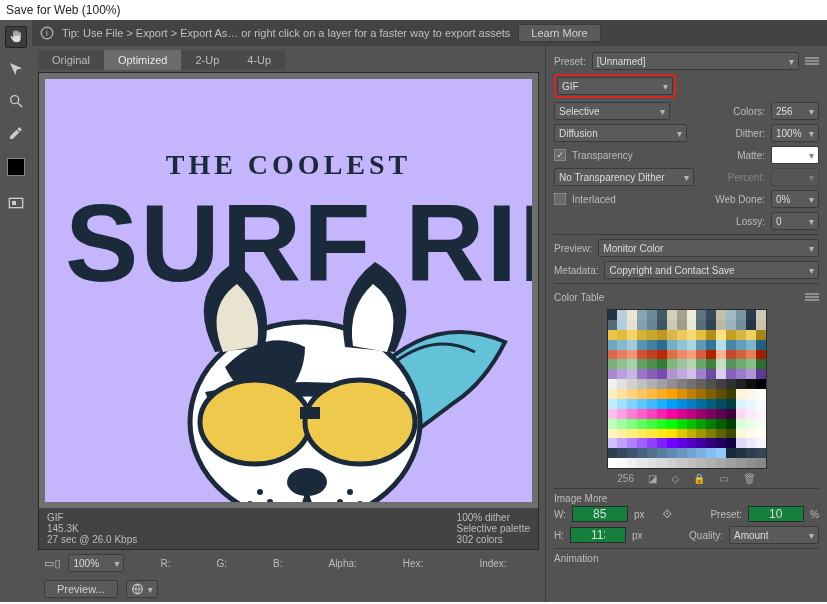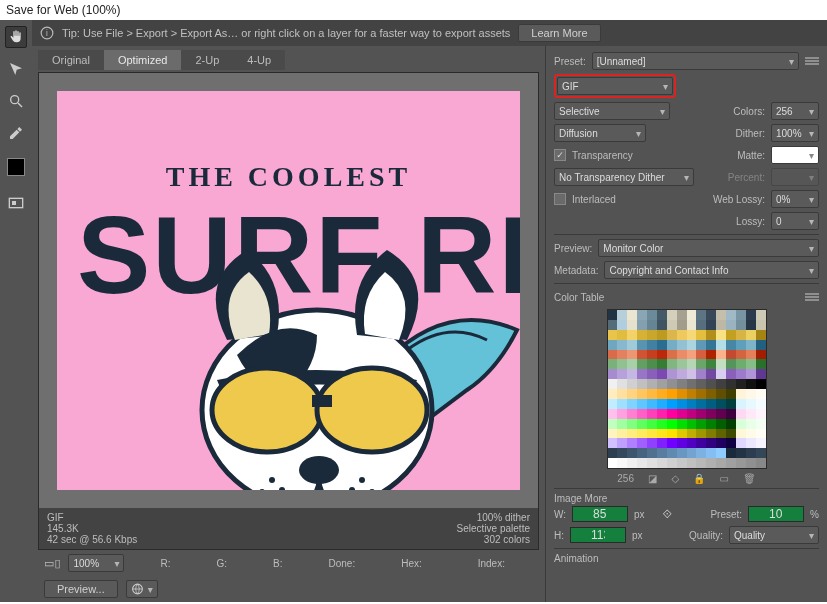--- a/index.html
+++ b/index.html
@@ -63,21 +63,21 @@
   .tabs { display:flex; gap:0; }
   .tab {
     padding:4px 14px; color:#bdbdbd; background:#4a4a4a; cursor:pointer;
   }
   .tab.active { background:#6b6b6b; color:#e8e8e8; }
   .canvaswrap {
     flex:1; background:#6f6f6f; border:1px solid #2a2a2a; margin-top:2px;
     display:flex; flex-direction:column; min-height:0;
   }
   .canvas {
-    flex:1; background:#f9a8d4; margin:18px; overflow:hidden; position:relative;
+    flex:1; background:#c4b5fd; margin:6px; overflow:hidden; position:relative;
   }
   .art {
     position:absolute; inset:0;
   }
   .artText1 { font-family:Georgia,serif; font-weight:bold; letter-spacing:4px; font-size:28px; color:#1a2a3a; position:absolute; top:70px; left:0; right:0; text-align:center;}
   .artText2 { font-family:Impact,"Arial Black",sans-serif; font-weight:900; font-size:110px; color:#1a2a3a; position:absolute; top:100px; left:20px; right:-50px; letter-spacing:2px; white-space:nowrap;}
   .infobar {
     background:#434343; padding:4px 8px; display:flex; justify-content:space-between;
     color:#bdbdbd; font-size:10px;
   }
@@ -213,44 +213,44 @@
                 <circle cx="255" cy="300" r="3" fill="#1a2a3a"></circle>
                   <circle cx="245" cy="310" r="3" fill="#1a2a3a"></circle>
                   <circle cx="265" cy="312" r="3" fill="#1a2a3a"></circle>
               </svg>
             </div>
           </div>
           <div class="infobar">
             <div>
               <div>GIF</div>
               <div>145.3K</div>
-              <div>42 sec @ 56.6 Kbps</div>
+              <div>27 sec @ 26.0 Kbps</div>
             </div>
-            <div style="text-align:right;">
+            <div style="text-align:left;">
               <div>100% dither</div>
               <div>Selective palette</div>
               <div>302 colors</div>
             </div>
           </div>
         </div>
 
         <div class="bottomprev">
           <span>▭▯</span>
           <span class="select" style="width:56px;">
               <span>100%</span>
               <span class="caret">▾</span>
             </span>
           <span style="width:20px;"></span>
           <span class="lbl">R:</span>
             <span style="width:30px;"></span>
           <span class="lbl">G:</span>
             <span style="width:30px;"></span>
           <span class="lbl">B:</span>
             <span style="width:30px;"></span>
-          <span class="lbl">Done:</span>
+          <span class="lbl">Alpha:</span>
             <span style="width:30px;"></span>
           <span class="lbl">Hex:</span>
             <span style="width:40px;"></span>
           <span class="lbl">Index:</span>
         </div>
 
         <div class="bottomprev">
           <span class="btn">Preview...</span>
           <span class="select" style="width:32px;">
             <svg width="14" height="14" viewBox="0 0 24 24">
@@ -292,21 +292,21 @@
             </span>
           <span style="flex:1;"></span>
           <span class="lbl">Colors:</span>
           <span class="select" style="width:48px;">
               <span>256</span>
               <span class="caret">▾</span>
             </span>
         </div>
 
         <div class="row">
-          <span class="select" style="width:92px;">
+          <span class="select" style="width:133px;">
               <span>Diffusion</span>
               <span class="caret">▾</span>
             </span>
           <span style="flex:1;"></span>
           <span class="lbl">Dither:</span>
           <span class="select" style="width:48px;">
               <span>100%</span>
               <span class="caret">▾</span>
             </span>
         </div>
@@ -332,21 +332,21 @@
           <span class="select disabled" style="width:48px;">
               <span></span>
               <span class="caret">▾</span>
             </span>
         </div>
 
         <div class="row">
           <span class="chk"></span>
           <span class="lbl">Interlaced</span>
           <span style="flex:1;"></span>
-          <span class="lbl">Web Lossy:</span>
+          <span class="lbl">Web Done:</span>
           <span class="select" style="width:48px;">
               <span>0%</span>
               <span class="caret">▾</span>
             </span>
         </div>
 
         <div class="row">
           <span style="flex:1;"></span>
           <span class="lbl">Lossy:</span>
           <span class="select" style="width:48px;">
@@ -360,21 +360,21 @@
         <div class="row">
           <span class="lbl">Preview:</span>
           <span class="select" style="flex:1;">
               <span>Monitor Color</span>
               <span class="caret">▾</span>
             </span>
         </div>
         <div class="row">
           <span class="lbl">Metadata:</span>
           <span class="select" style="flex:1;">
-              <span>Copyright and Contact Info</span>
+              <span>Copyright and Contact Save</span>
               <span class="caret">▾</span>
             </span>
         </div>
 
         <div class="hr"></div>
         <div class="row">
             <span class="section-head">Color Table</span>
           <span style="flex:1"></span>
           <span class="menuicon"><svg width="14" height="10">
                 <line x1="0" y1="2" x2="14" y2="2" stroke="#ccc"></line>
@@ -662,21 +662,21 @@
           <input class="numfield" value="100" style="">
           <span class="lbl">%</span>
         </div>
         <div class="row">
           <span class="lbl">H:</span>
           <input class="numfield" value="1134" style="">
           <span class="lbl">px</span>
           <span style="flex:1;"></span>
           <span class="lbl">Quality:</span>
           <span class="select" style="width:90px;">
-              <span>Quality</span>
+              <span>Amount</span>
               <span class="caret">▾</span>
             </span>
         </div>
 
         <div class="hr"></div>
         <div class="section-head">Animation</div>
 
       </div>
     </div>
 

